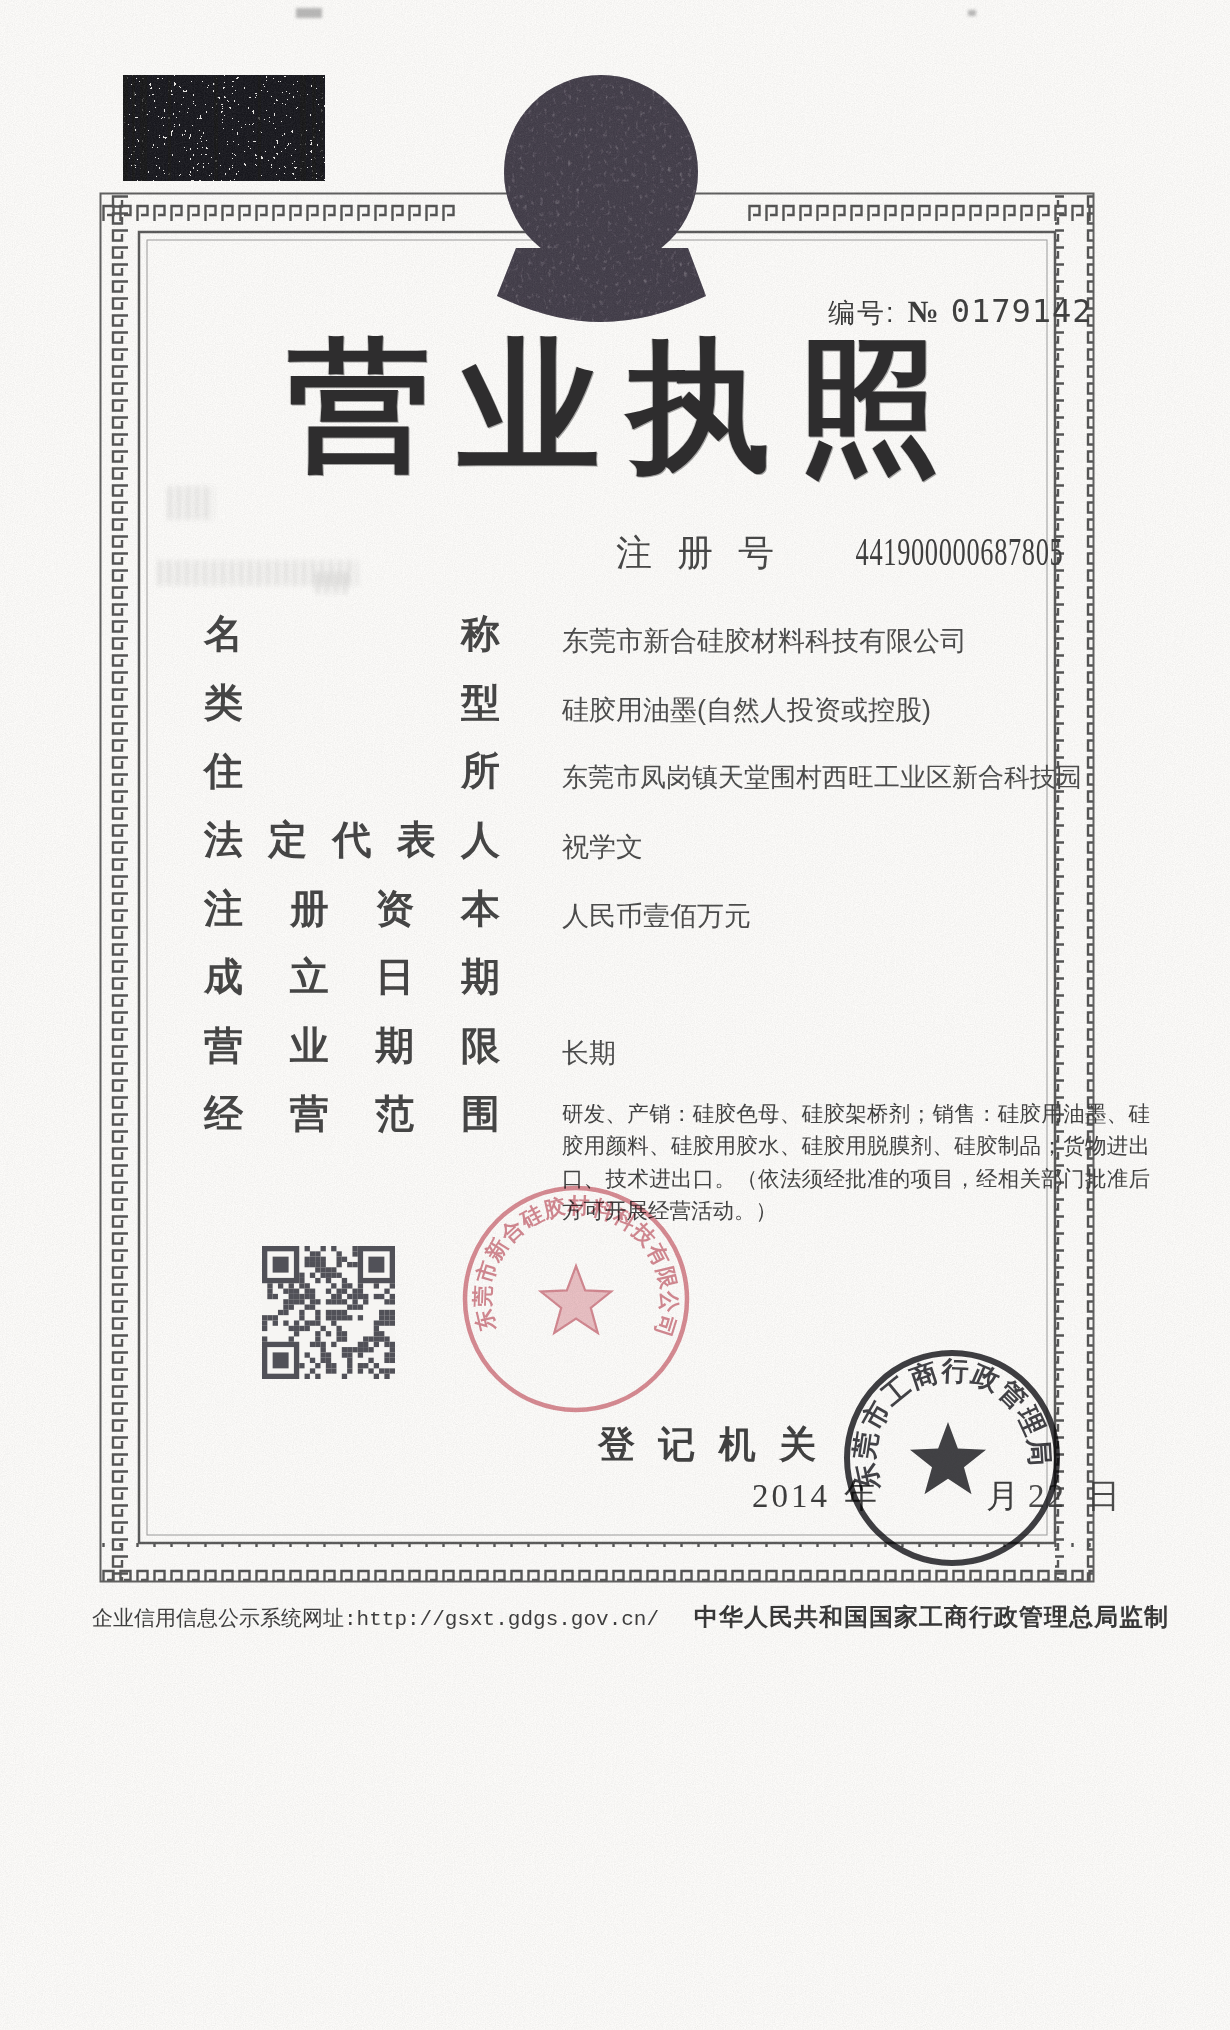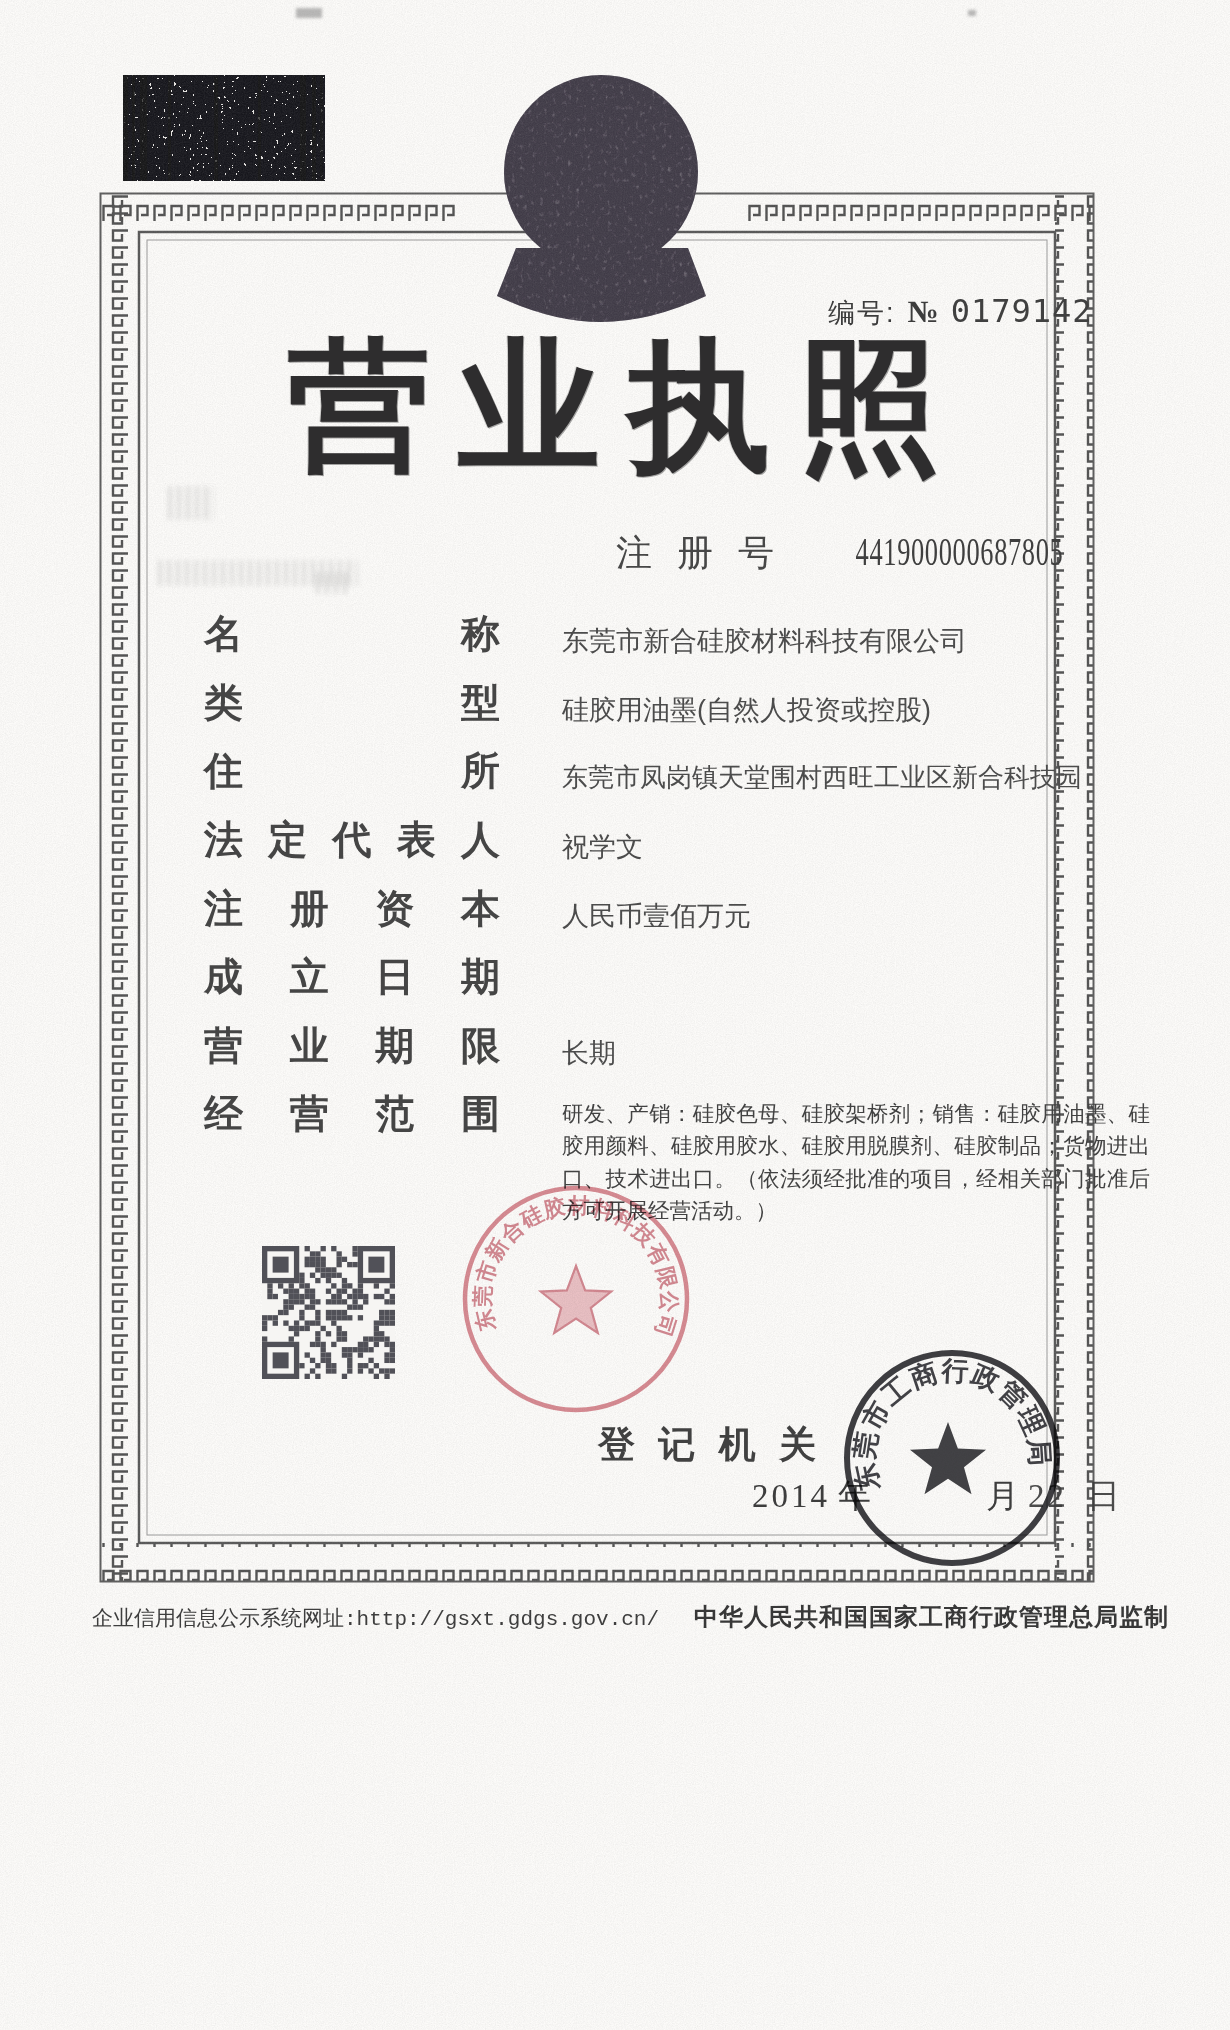--- a/index.html
+++ b/index.html
@@ -32,21 +32,21 @@
     transform:scaleX(.66);transform-origin:left baseline;white-space:nowrap;letter-spacing:1px;
   }
   
   .row{left:204px;display:flex;align-items:flex-start;}
   .row .lbl{width:296px;font-size:39px;font-weight:600;color:#454545;line-height:1.05;flex:none;}
   .row .val{margin-left:62px;width:588px;font-size:27px;color:#4c4c4c;padding-top:9px;line-height:1.35;}
   .row .val.small{font-size:21.5px;padding-top:4px;text-align:justify;line-height:1.5;color:#424242;font-weight:500;}
   
   .registry{left:598px;top:1420px;width:218px;font-size:37px;font-weight:600;color:#414141;}
   .dateline{color:#3d3d3d;font-size:33px;}
-  .dyear{left:752px;top:1474px;display:flex;align-items:baseline;gap:8px;}
+  .dyear{left:752px;top:1474px;display:flex;align-items:baseline;gap:14px;}
   .dyear .digits,.dday .digits{font-family:"Liberation Serif","DejaVu Serif",serif;letter-spacing:3px;}
   .dmonth{left:986px;top:1474px;}
   .dday{left:1028px;top:1474px;display:flex;align-items:baseline;gap:20px;opacity:.92;}
   
   .footer-left{left:92px;top:1604px;font-size:21px;color:#3e3e3e;font-family:Liberation Mono, monospace;letter-spacing:0;}
   .footer-right{left:694px;top:1601px;font-size:24px;font-weight:600;color:#383838;letter-spacing:1px;}
   
   .smudge{position:absolute;filter:blur(2.5px);opacity:.16;background:
     repeating-linear-gradient(90deg,#555 0 4px,transparent 4px 9px);}
   .blob{position:absolute;filter:blur(1.5px);opacity:.5;background:#777;}

